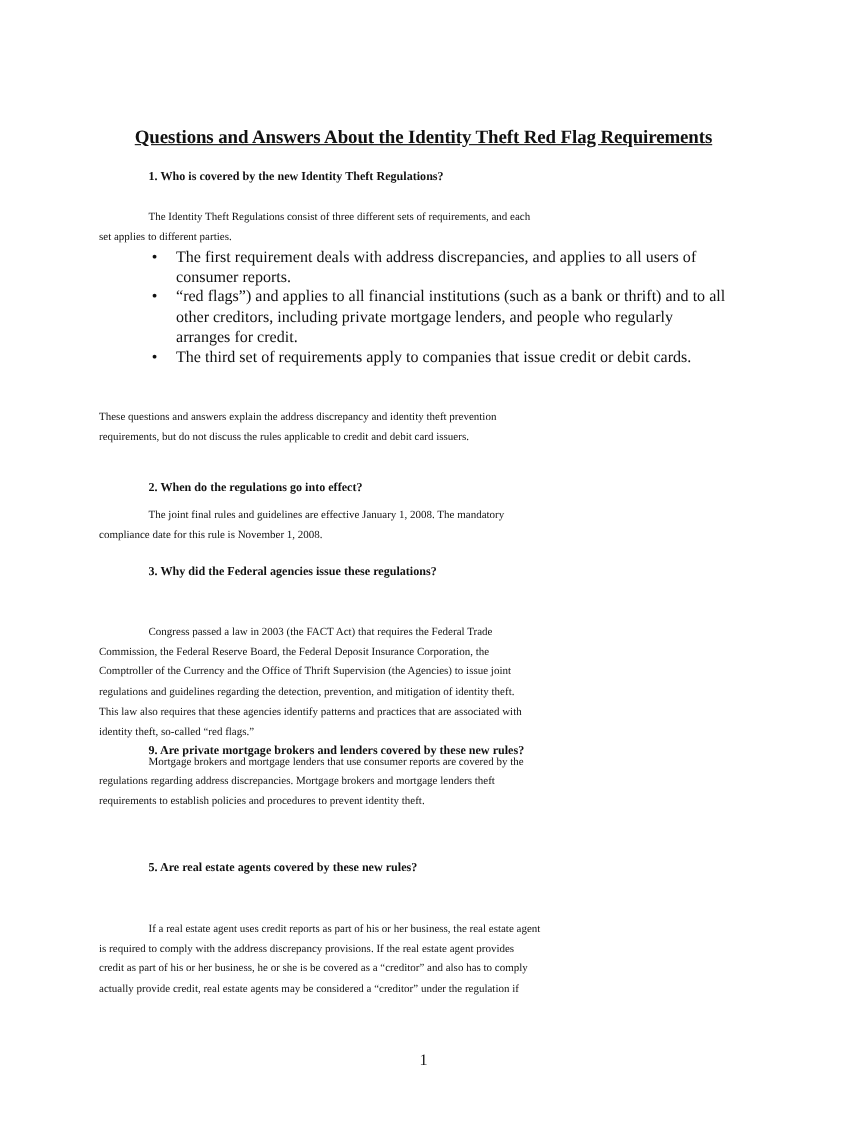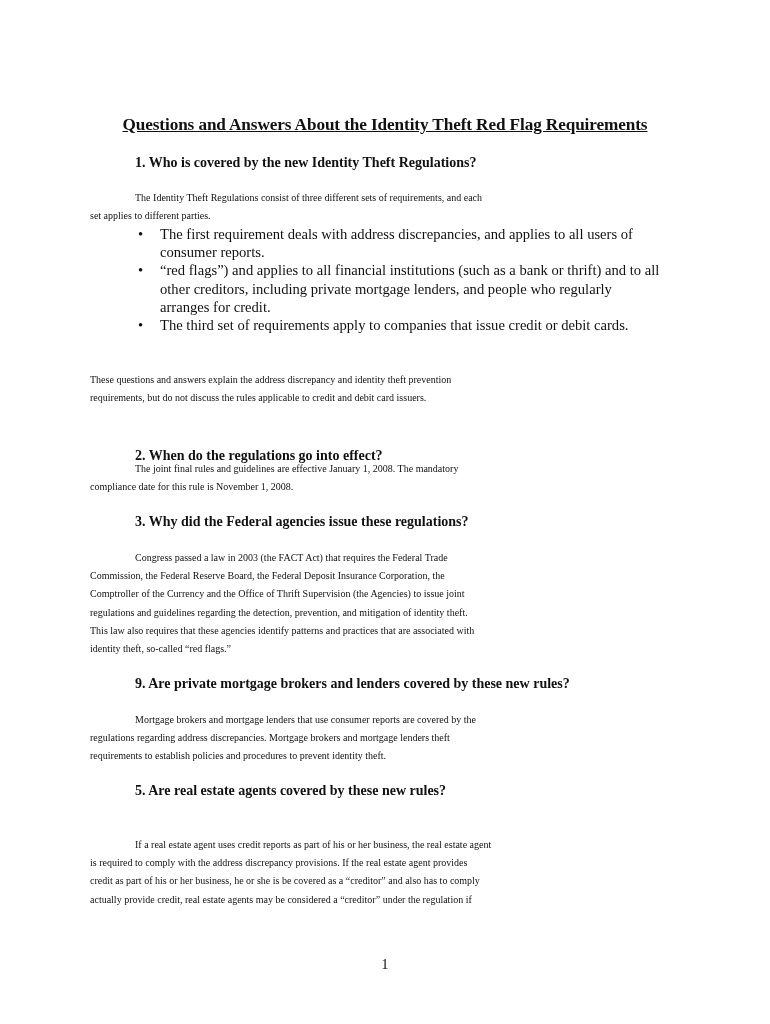--- a/index.html
+++ b/index.html
@@ -1,21 +1,21 @@
 <!DOCTYPE html>
 <html><head>
 <meta charset="utf-8">
 <style>
   html, body { margin: 0; padding: 0; background: #ffffff; }
   body { width: 770px; height: 1024px; position: relative; overflow: hidden;
          font-family: "Liberation Serif", "DejaVu Serif", serif; color: #111; }
   .page { position: absolute; left: 0; top: 0; width: 620px; height: 1024px; }
   .title { position: absolute; left: 0; top: 115px; width: 770px; text-align: center;
            font-size: 17.2px; font-weight: bold; text-decoration: underline; letter-spacing: -0.1px; }
-  .q { position: absolute; left: 135px; font-size: 14px; font-weight: bold; }
+  .q { position: absolute; left: 135px; font-size: 11px; font-weight: bold; }
   .para { position: absolute; left: 90px; width: 600px; font-size: 10px; line-height: 18.2px; }
   .para .ind { display: inline-block; width: 45px; }
   .bullets { position: absolute; left: 138px; width: 550px; margin: 0; padding: 0; list-style: none;
              font-size: 14.6px; line-height: 18.2px; }
   .bullets li { position: relative; padding-left: 22px; }
   .bullets li .dot { position: absolute; left: 0; top: 0; }
   .pagenum { position: absolute; left: 0; width: 770px; top: 956px; text-align: center; font-size: 14.6px; }
 </style>
 </head>
 <body>
@@ -44,38 +44,38 @@
     <li>
       <span class="dot">•</span>
       <div>The third set of requirements apply to companies that issue credit or debit cards.</div>
     </li>
   </ul>
   <div class="para" style="top:371px">
     <div>These questions and answers explain the address discrepancy and identity theft prevention</div>
     <div>requirements, but do not discuss the rules applicable to credit and debit card issuers.</div>
   </div>
 
-  <div class="q" style="top:448px">2.  When do the regulations go into effect?</div>
+  <div class="q" style="top:437px">2.  When do the regulations go into effect?</div>
   <div class="para" style="top:460px">
     <div><span class="ind"></span><span>The joint final rules and guidelines are effective January 1, 2008.  The mandatory</span></div>
     <div>compliance date for this rule is November 1, 2008.</div>
   </div>
 
   <div class="q" style="top:514px">3.  Why did the Federal agencies issue these regulations?</div>
-  <div class="para" style="top:549px">
+  <div class="para" style="top:566px">
     <div><span class="ind"></span><span>Congress passed a law in 2003 (the FACT Act) that requires the Federal Trade</span></div>
     <div>Commission, the Federal Reserve Board, the Federal Deposit Insurance Corporation, the</div>
     <div>Comptroller of the Currency and the Office of Thrift Supervision (the Agencies) to issue joint</div>
     <div>regulations and guidelines regarding the detection, prevention, and mitigation of identity theft.</div>
     <div>This law also requires that these agencies identify patterns and practices that are associated with</div>
     <div>identity theft, so-called “red flags.”</div>
   </div>
 
   <div class="q" style="top:676px">9.  Are private mortgage brokers and lenders covered by these new rules?</div>
-  <div class="para" style="top:711px">
+  <div class="para" style="top:684px">
     <div><span class="ind"></span><span>Mortgage brokers and mortgage lenders that use consumer reports are covered by the</span></div>
     <div>regulations regarding address discrepancies.  Mortgage brokers and mortgage lenders theft</div>
     <div>requirements to establish policies and procedures to prevent identity theft.</div>
   </div>
 
   <div class="q" style="top:783px">5.  Are real estate agents covered by these new rules?</div>
   <div class="para" style="top:836px">
     <div><span class="ind"></span><span>If a real estate agent uses credit reports as part of his or her business, the real estate agent</span></div>
     <div>is required to comply with the address discrepancy provisions.  If the real estate agent provides</div>
     <div>credit as part of his or her business, he or she is be covered as a “creditor” and also has to comply</div>

